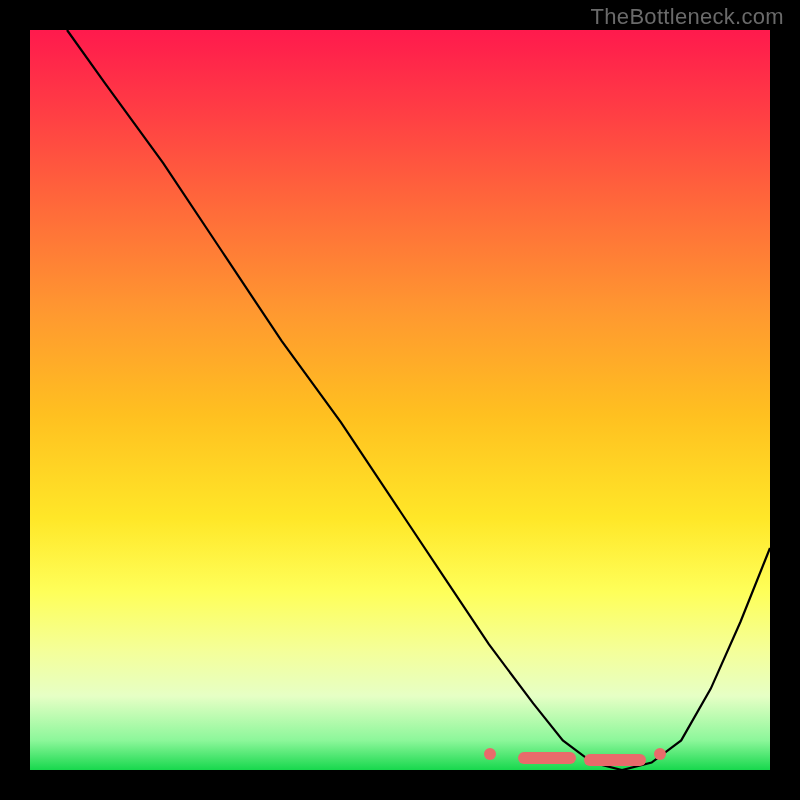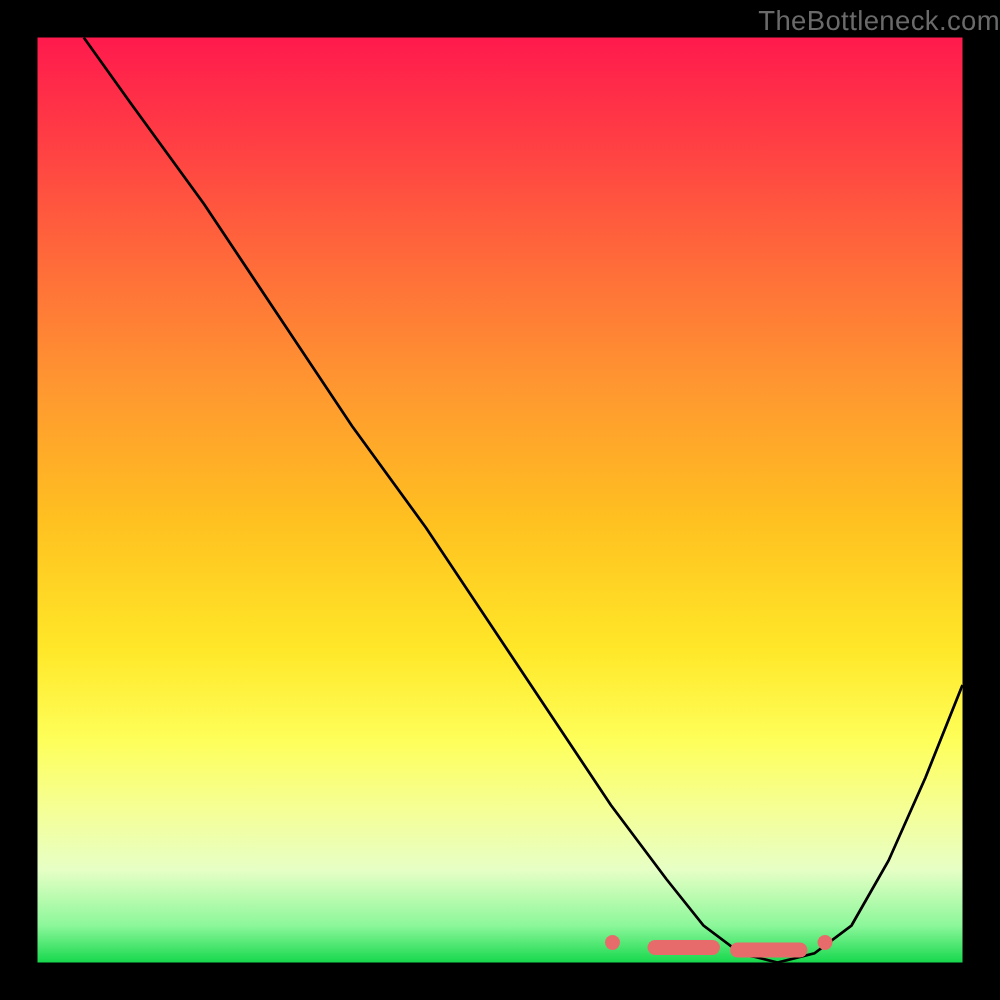--- a/index.html
+++ b/index.html
@@ -13,21 +13,21 @@
   }
   .frame {
     position: relative;
     width: 800px;
     height: 800px;
     background: #000;
   }
   .watermark {
     position: absolute;
     top: 4px;
-    right: 0;
+    right: 16px;
     color: #6a6a6a;
     font-size: 22px;
     font-weight: 500;
     letter-spacing: 0.3px;
     z-index: 5;
     margin-left: 16px;
   }
   .plot-area {
     position: absolute;
     left: 30px;

